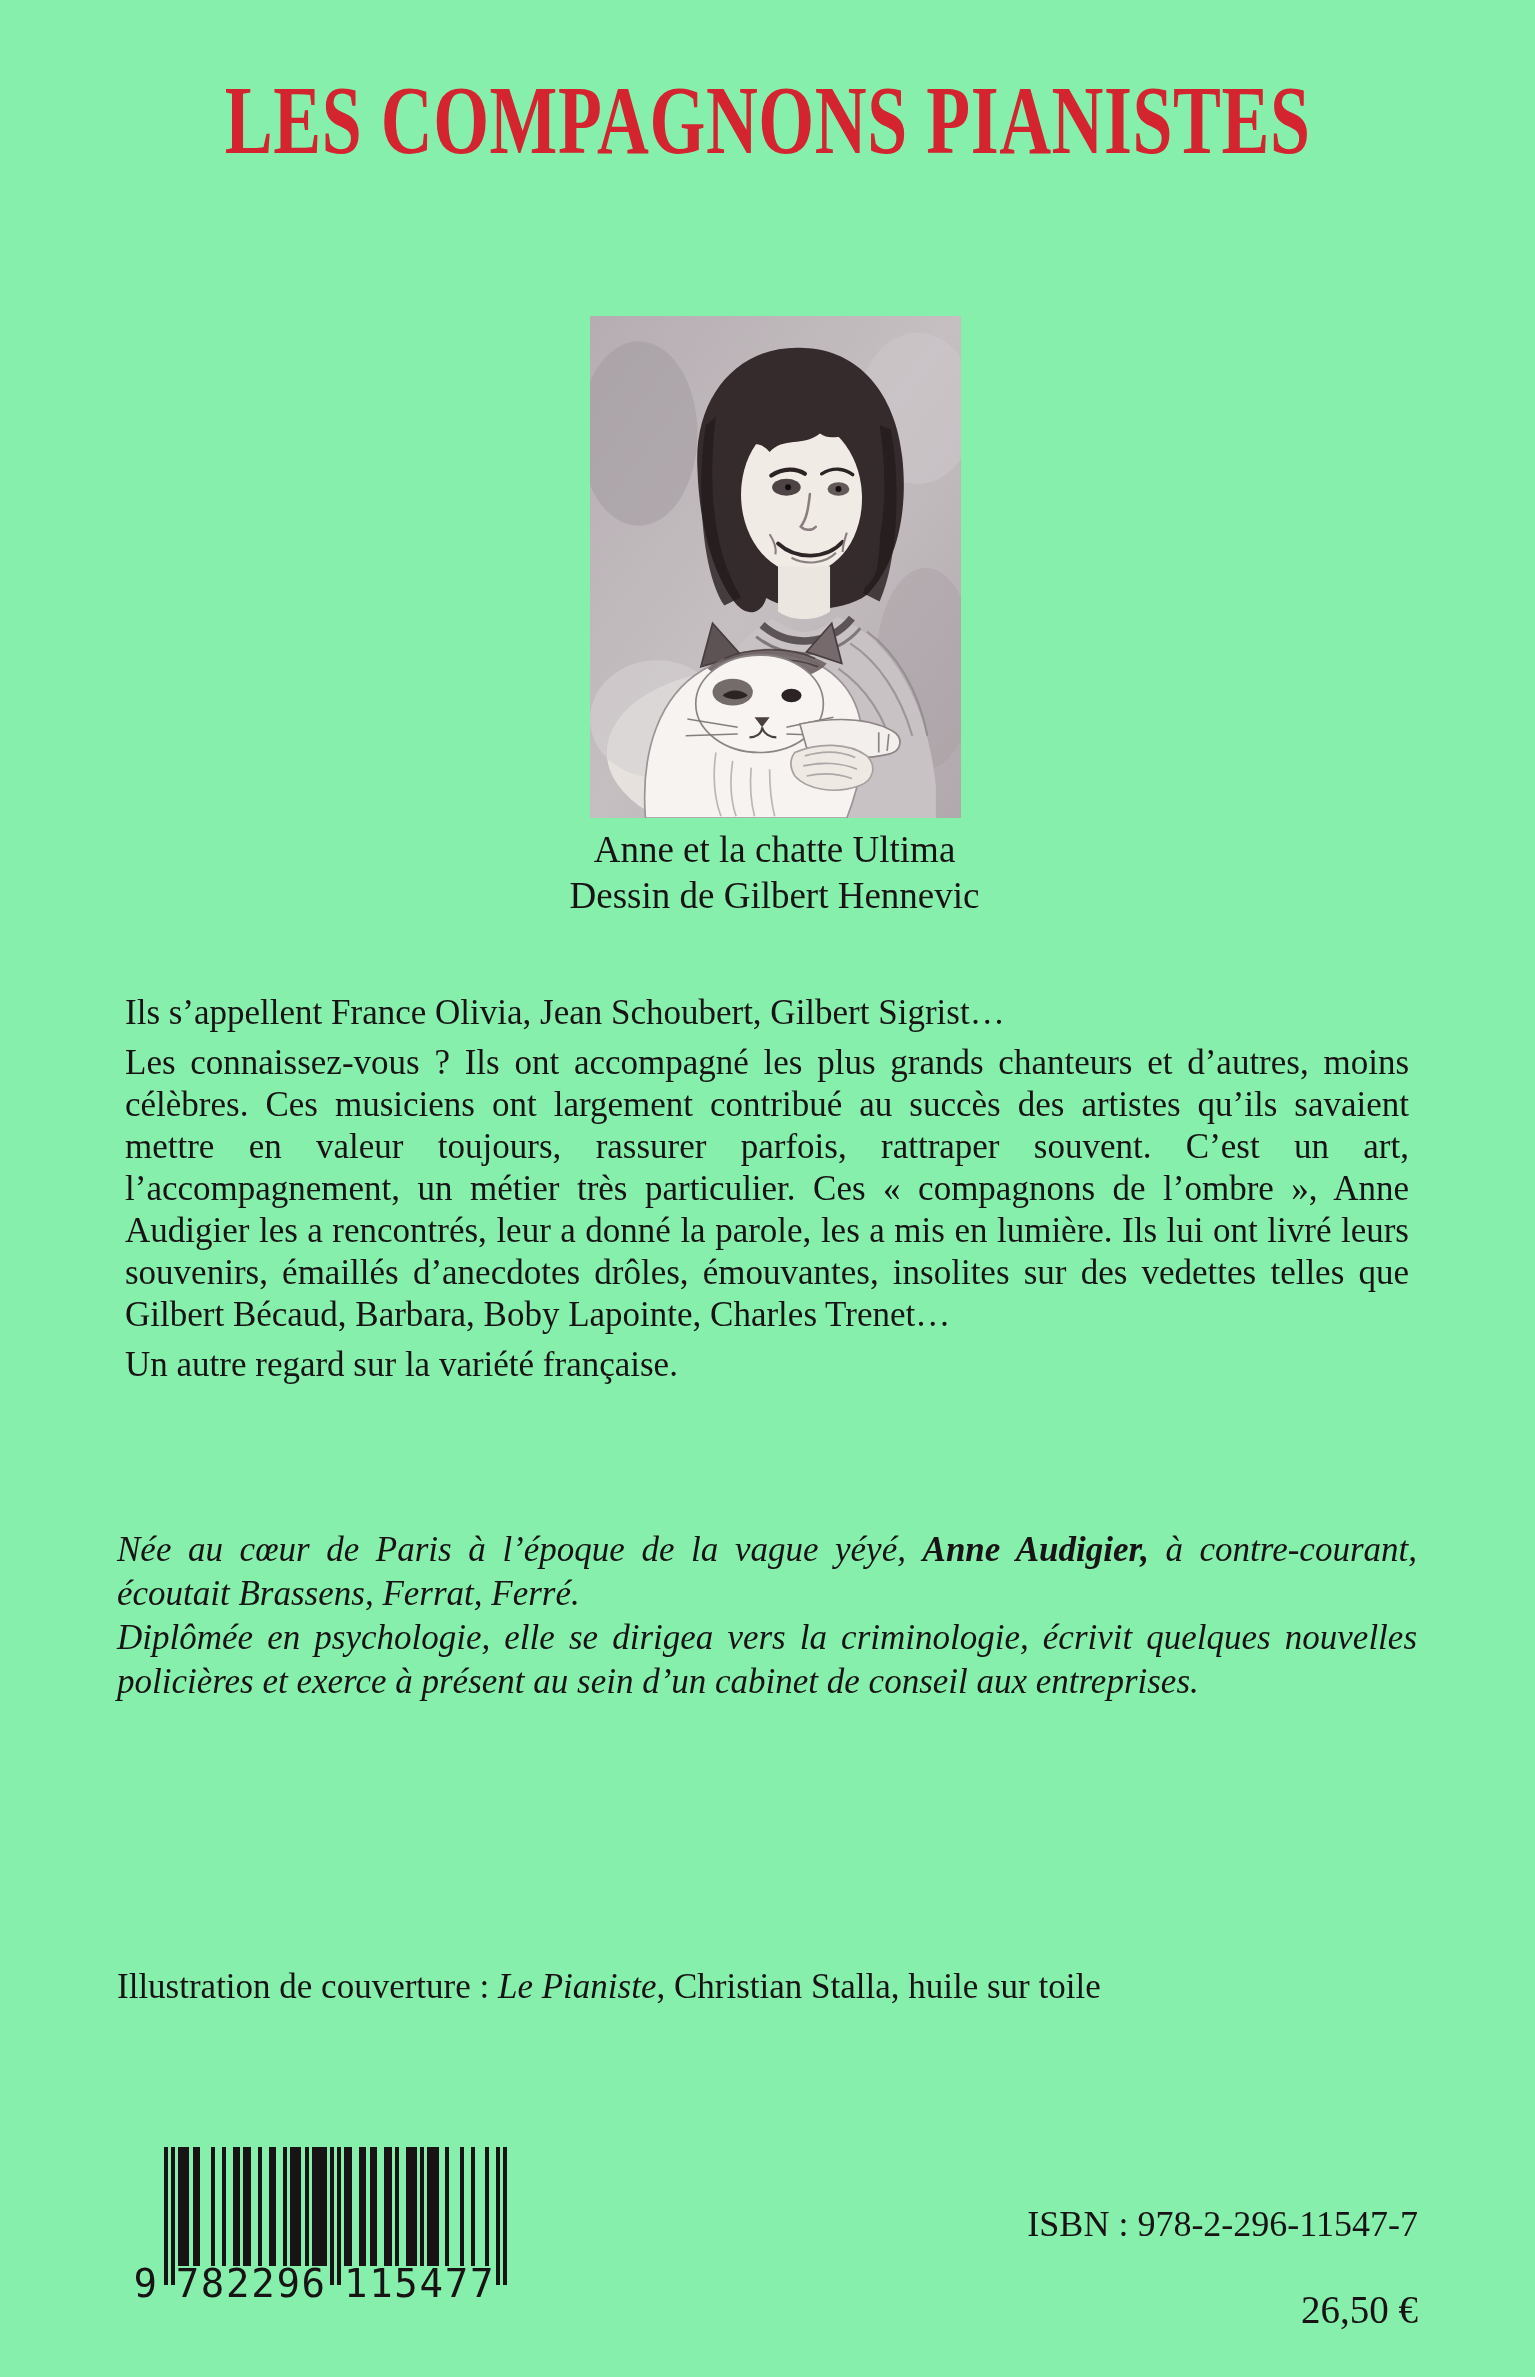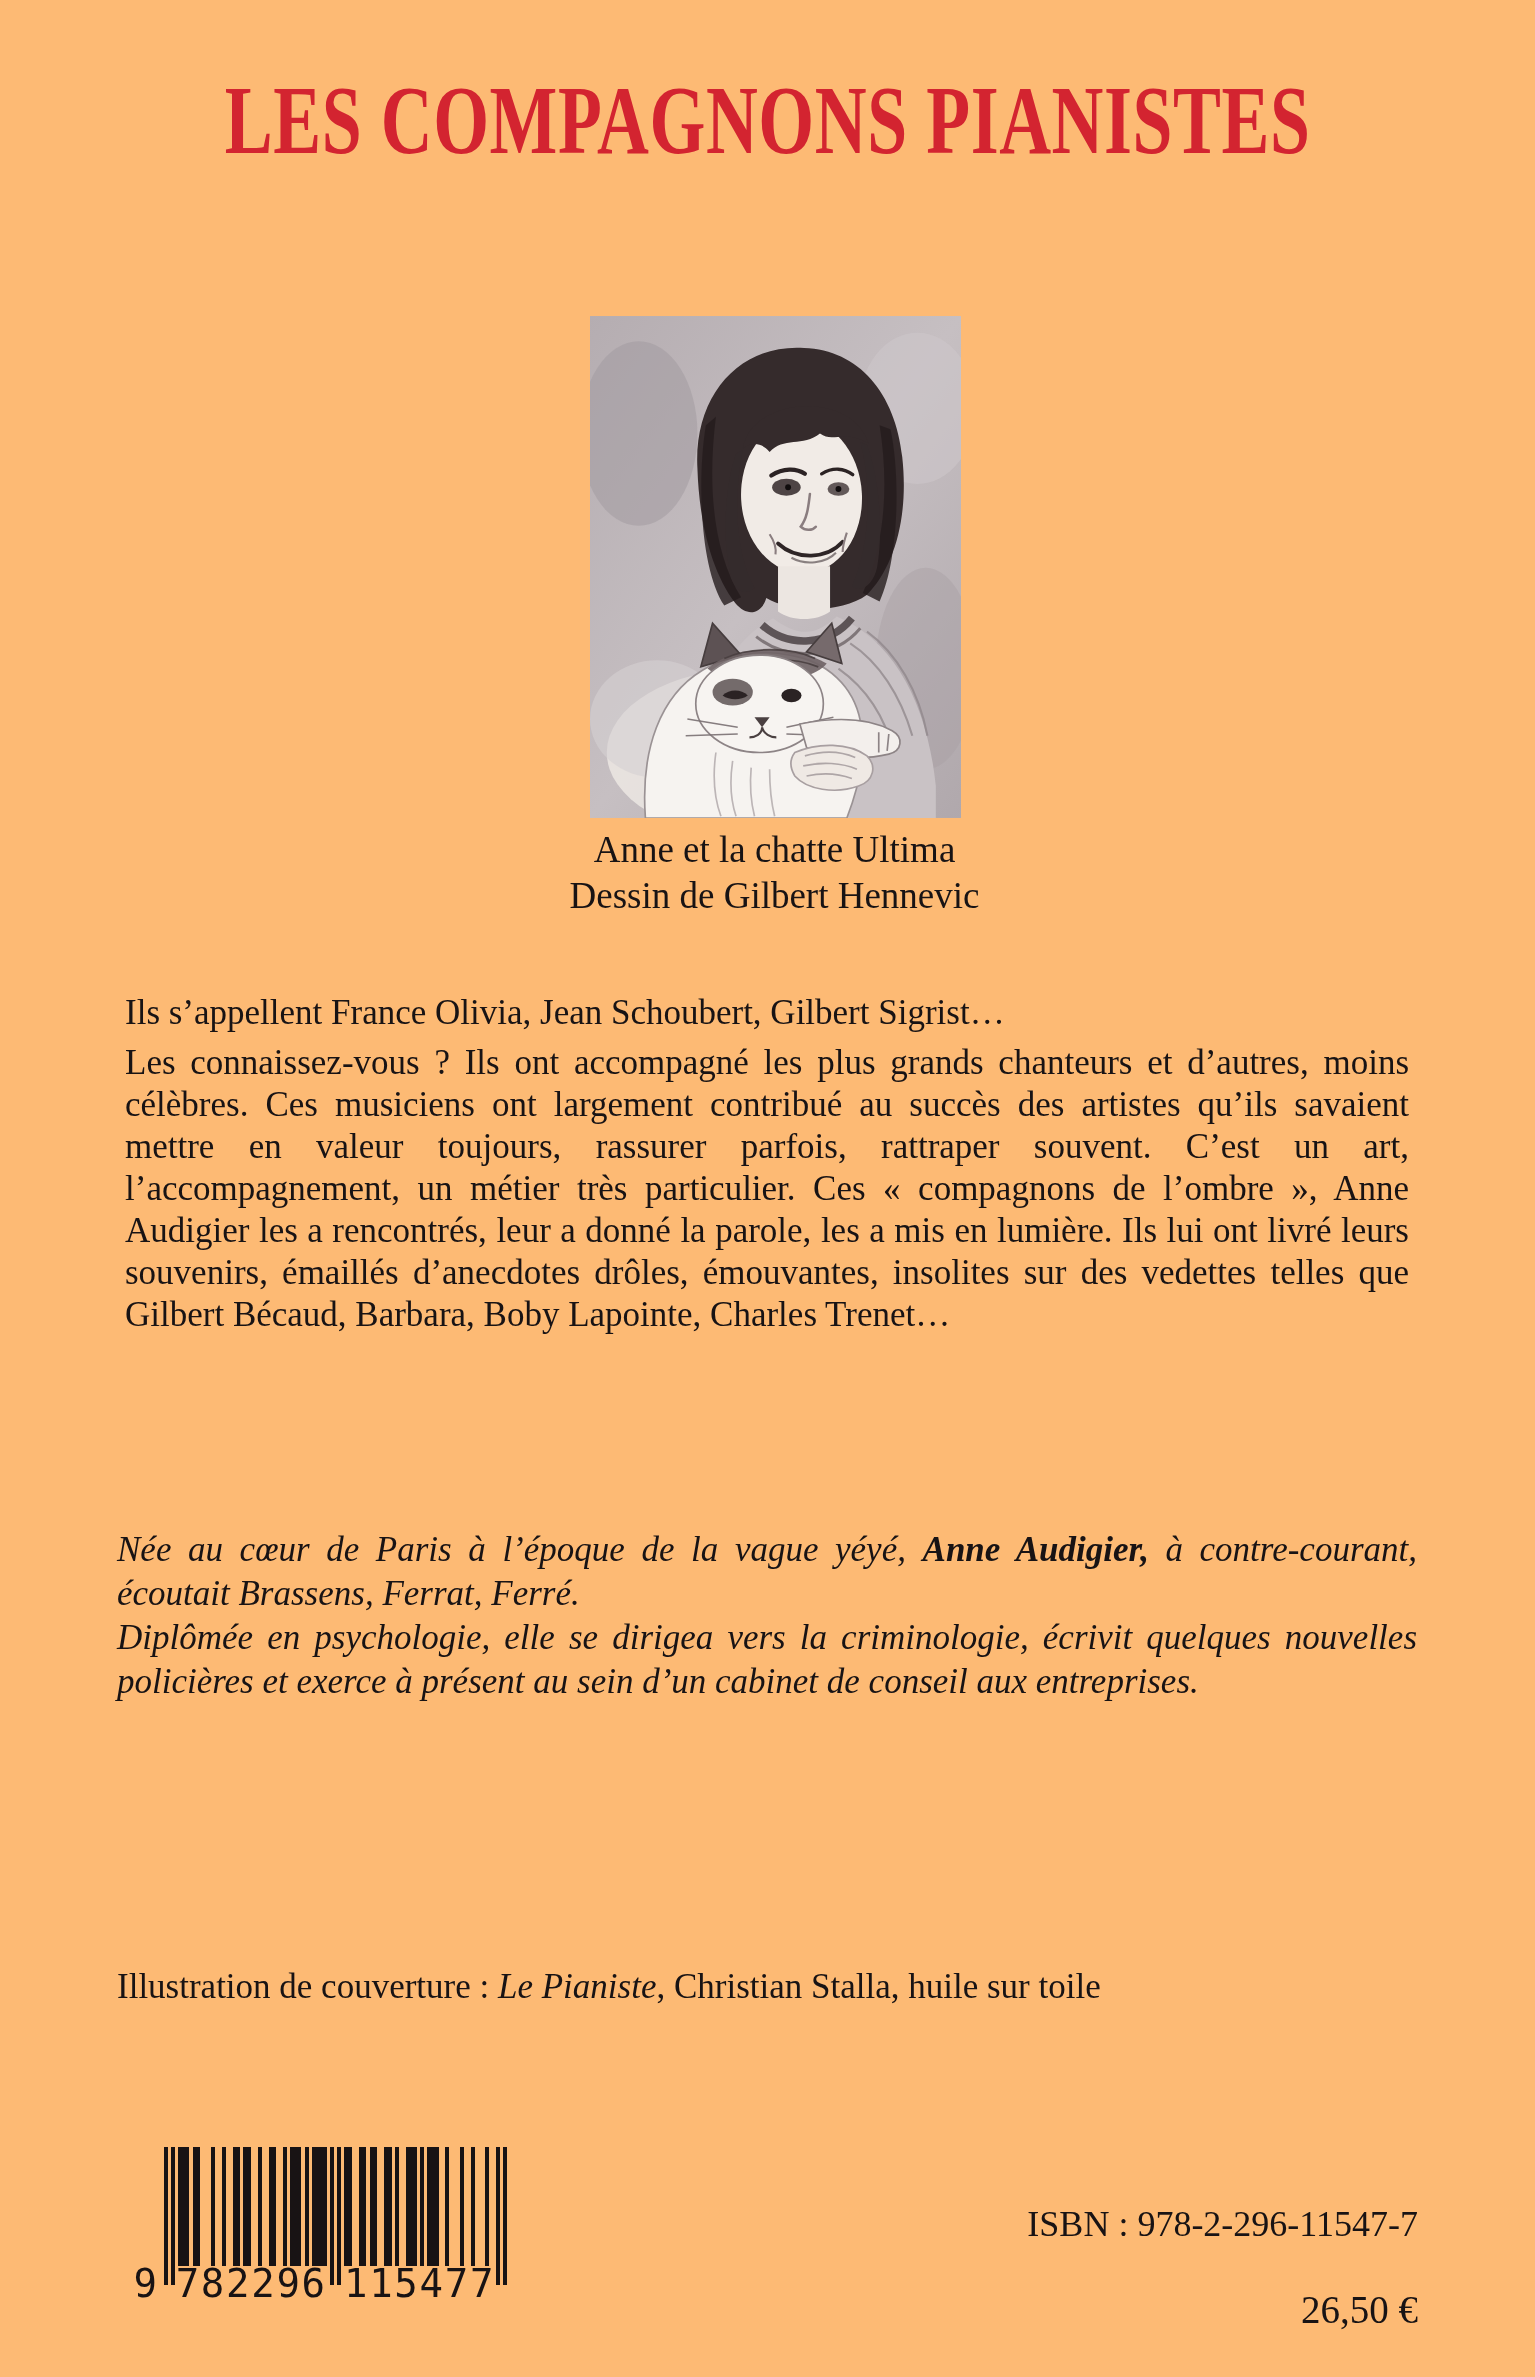--- a/index.html
+++ b/index.html
@@ -1,19 +1,19 @@
 <!DOCTYPE html>
 <html style="font-size:13.4px"><head>
 <meta charset="utf-8">
 <style>
   html,body{margin:0;padding:0;background:#ffffff;}
   .page{
     position:relative;
     width:1535px;height:2377px;
-    background:#fdba74;
+    background:#86efac;
     font-family:"Liberation Serif", serif;
     color:#181314;
     overflow:hidden;
   }
   
   .title-wrap{
     position:absolute;top:72px;left:0;width:1535px;
     text-align:center;white-space:nowrap;
   }
   .title{
@@ -185,20 +185,21 @@
   </div>
 
   <div class="caption">
     <div>Anne et la chatte Ultima</div>
     <div>Dessin de Gilbert Hennevic</div>
   </div>
 
   <div class="synopsis">
     <p class="single">Ils s’appellent France Olivia, Jean Schoubert, Gilbert Sigrist…</p>
     <p>Les connaissez-vous ? Ils ont accompagné les plus grands chanteurs et d’autres, moins célèbres. Ces musiciens ont largement contribué au succès des artistes qu’ils savaient mettre en valeur toujours, rassurer parfois, rattraper souvent. C’est un art, l’accompagnement, un métier très particulier. Ces « compagnons de l’ombre », Anne Audigier les a rencontrés, leur a donné la parole, les a mis en lumière. Ils lui ont livré leurs souvenirs, émaillés d’anecdotes drôles, émouvantes, insolites sur des vedettes telles que Gilbert Bécaud, Barbara, Boby Lapointe, Charles Trenet…</p>
+    <p class="single">Un autre regard sur la variété française.</p>
   </div>
 
   <div class="bio">
     <p><span>Née au cœur de Paris à l’époque de la vague yéyé, </span><span class="bold">Anne Audigier,</span><span> à contre-courant, écoutait Brassens, Ferrat, Ferré.</span></p>
     <p>Diplômée en psychologie, elle se dirigea vers la criminologie, écrivit quelques nouvelles policières et exerce à présent au sein d’un cabinet de conseil aux entreprises.</p>
   </div>
 
   <div class="credit">
     <span>Illustration de couverture : </span><span class="it">Le Pianiste</span><span>, Christian Stalla, huile sur toile</span>
   </div>

